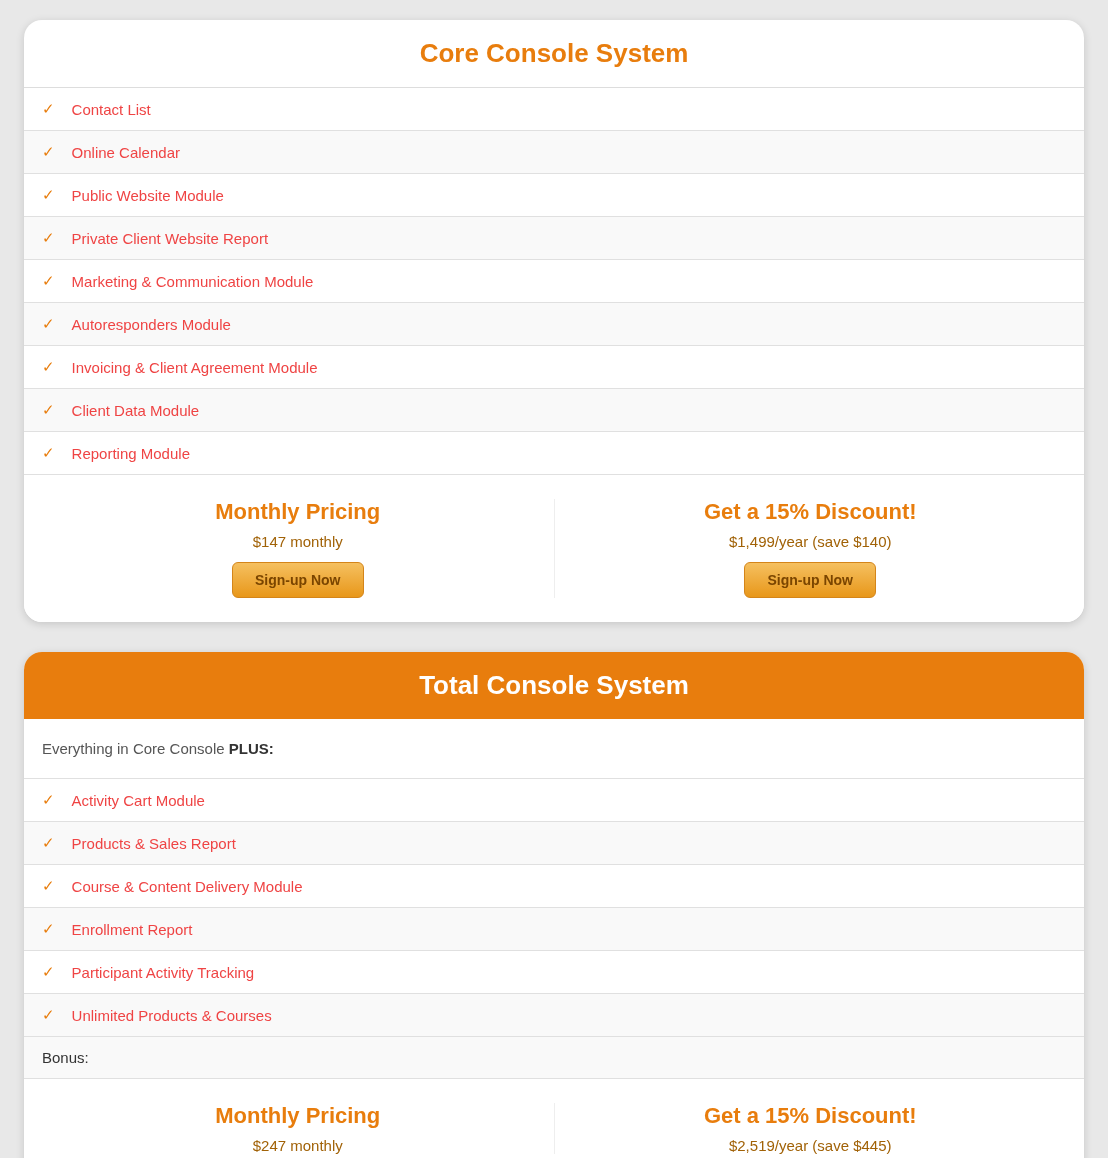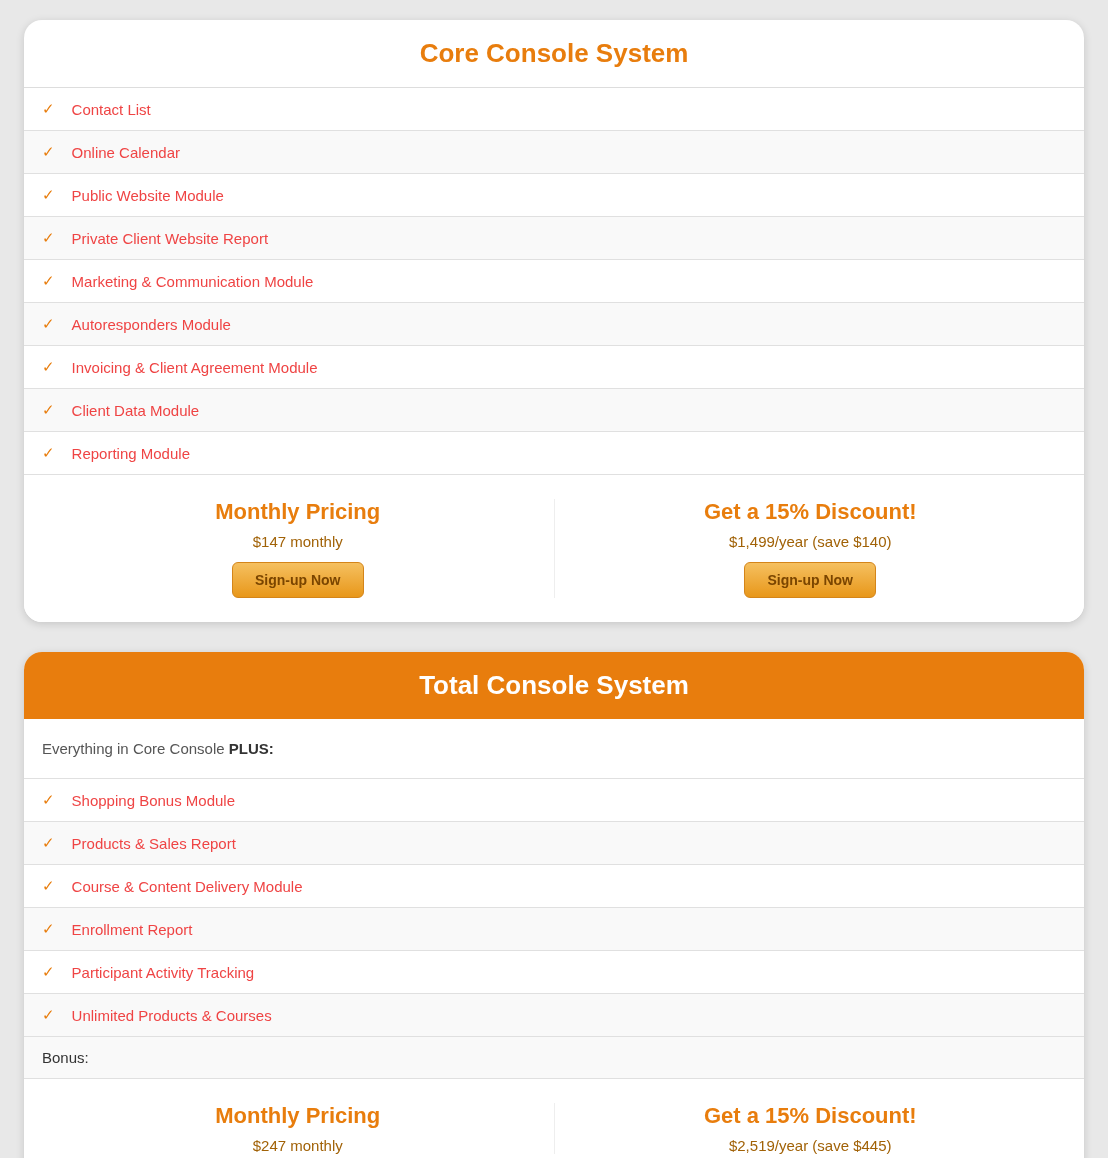--- a/index.html
+++ b/index.html
@@ -176,21 +176,21 @@
 <div class="card">
   <div class="card-header orange-bg">Total Console System</div>
 
   <div class="plus-row">
     <span>Everything in Core Console </span><strong>PLUS:</strong>
   </div>
 
   <div id="total-features-container">
       <div class="feature-row">
         <span class="check-icon">✓</span>
-        <span class="feature-text">Shopping Bonus Module</span>
+        <span class="feature-text">Activity Cart Module</span>
       </div>
       <div class="feature-row">
         <span class="check-icon">✓</span>
         <span class="feature-text">Products &amp; Sales Report</span>
       </div>
       <div class="feature-row">
         <span class="check-icon">✓</span>
         <span class="feature-text">Course &amp; Content Delivery Module</span>
       </div>
       <div class="feature-row">

